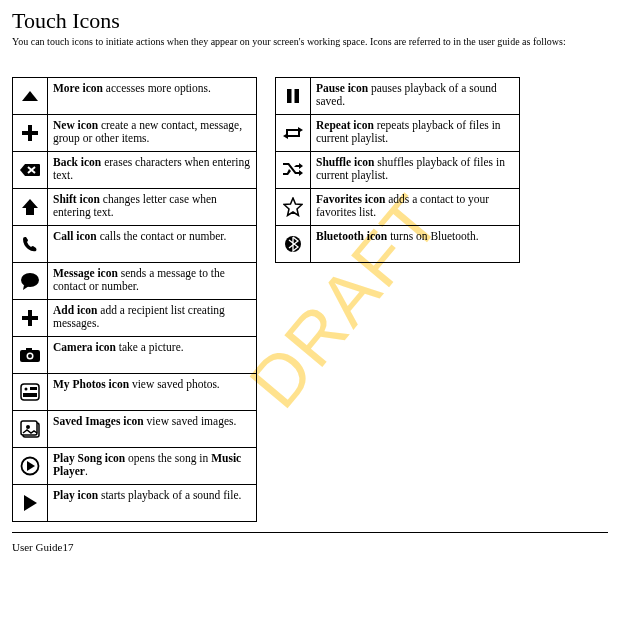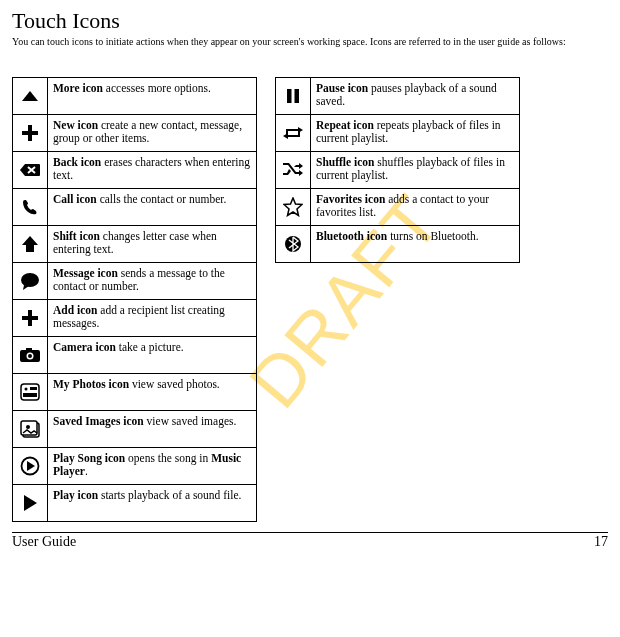--- a/index.html
+++ b/index.html
@@ -45,25 +45,24 @@
     vertical-align: middle;
     padding: 2px;
   }
   .icon-cell svg {
     display: block;
     margin: auto;
   }
   .bold { font-weight: bold; }
   .footer {
     display: flex;
-    justify-content: space-between;
     border-top: 1px solid #000;
     margin-top: 10px;
-    padding-top: 1px;
-    font-size: 14px;
+    padding-top: 8px;
+    font-size: 11px;
   }
   .watermark {
     position: absolute;
     left: 220px;
     top: 260px;
     font-size: 72px;
     color: #ffcc33;
     opacity: 0.55;
     transform: rotate(-50deg);
     font-family: Arial, sans-serif;
@@ -107,32 +106,32 @@
               <path d="M6 1 L20 1 Q21 1 21 2 L21 12 Q21 13 20 13 L6 13 L1 7 Z" fill="#000"></path>
               <line x1="9" y1="4" x2="16" y2="10" stroke="#fff" stroke-width="2"></line>
               <line x1="16" y1="4" x2="9" y2="10" stroke="#fff" stroke-width="2"></line>
             </svg>
   </td>
   <td><span class="bold">Back icon</span><span> erases characters when entering text.</span></td>
 </tr>
 <tr>
   <td class="icon-cell">
     <svg width="18" height="18" viewBox="0 0 18 18">
+              <path d="M9 1 L17 10 L13 10 L13 17 L5 17 L5 10 L1 10 Z" fill="#000"></path>
+            </svg>
+  </td>
+  <td><span class="bold">Shift icon</span><span> changes letter case when entering text.</span></td>
+</tr>
+<tr>
+  <td class="icon-cell">
+    <svg width="18" height="18" viewBox="0 0 18 18">
               <path d="M4 2 Q2 2 2 4 Q2 10 7 14 Q11 17 15 16 Q16 15 15 13 L12 11 Q11 11 10 12 Q7 10 6 7 Q7 6 7 5 L5 2 Q5 2 4 2 Z" fill="#000"></path>
             </svg>
   </td>
   <td><span class="bold">Call icon</span><span> calls the contact or number.</span></td>
-</tr>
-<tr>
-  <td class="icon-cell">
-    <svg width="18" height="18" viewBox="0 0 18 18">
-              <path d="M9 1 L17 10 L13 10 L13 17 L5 17 L5 10 L1 10 Z" fill="#000"></path>
-            </svg>
-  </td>
-  <td><span class="bold">Shift icon</span><span> changes letter case when entering text.</span></td>
 </tr>
 <tr>
   <td class="icon-cell">
     <svg width="20" height="18" viewBox="0 0 20 18">
               <ellipse cx="10" cy="8" rx="9" ry="7" fill="#000"></ellipse>
               <polygon points="4,13 3,18 9,14" fill="#000"></polygon>
             </svg>
   </td>
   <td><span class="bold">Message icon</span><span> sends a message to the contact or number.</span></td>
 </tr>

